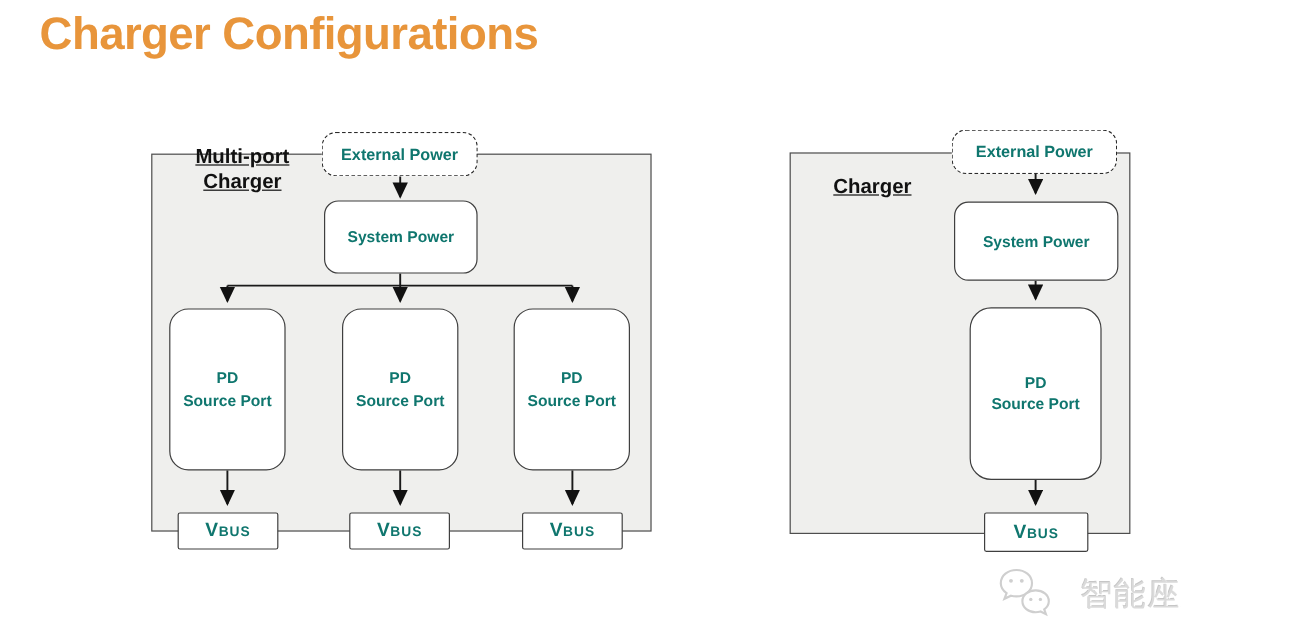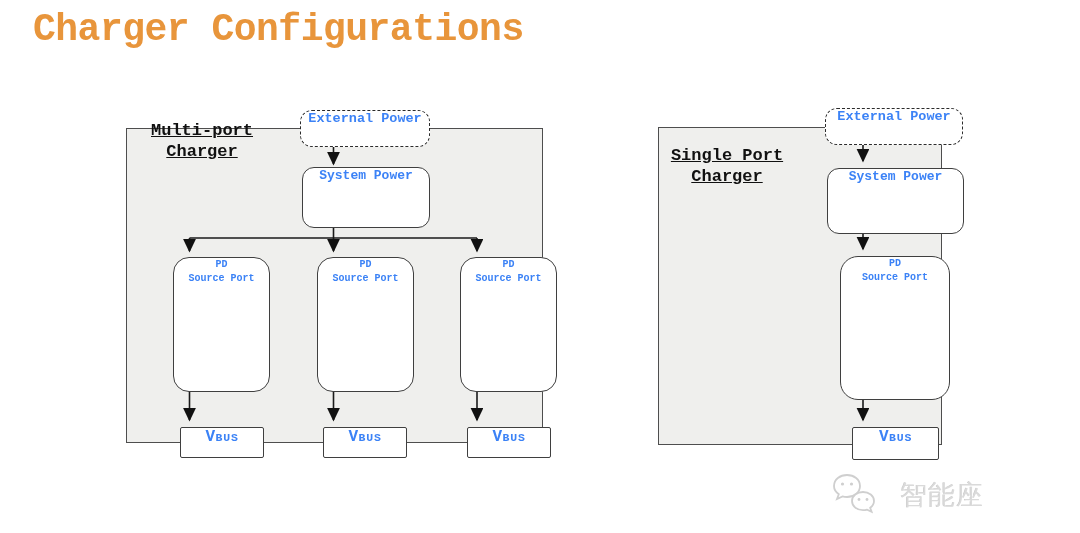--- a/index.html
+++ b/index.html
@@ -1,42 +1,42 @@
 <!DOCTYPE html>
 <html><head>
 <meta charset="utf-8">
 <style>
   html,body{margin:0;padding:0;background:#ffffff;}
   .stage{
     position:relative;width:984px;height:533px;overflow:hidden;
     background:#ffffff;
-    font-family:Liberation Mono, monospace;
+    font-family:Liberation Sans, sans-serif;
   }
   .abs{position:absolute;box-sizing:border-box;}
   .page-title{
     left:33px;top:8px;width:600px;
     font-size:38px;font-weight:bold;letter-spacing:-0.5px;
     color:#E8953B;
   }
   .group-box{
     background:#EFEFED;border:1.6px solid #4E4E4E;
   }
   .group-label{
     text-align:center;font-size:17px;font-weight:bold;color:#111;line-height:1.25;
   }
   .group-label span{display:block;text-decoration:underline;}
   .node{
     background:#ffffff;border:1.7px solid #3F3F3F;
-    display:flex;align-items:flex-start;justify-content:center;
-    text-align:center;color:#3b82f6;font-weight:bold;margin-left:32px;
+    display:flex;align-items:center;justify-content:center;
+    text-align:center;color:#0f766e;font-weight:bold;
   }
   .node.dashed{border-style:dashed;border-color:#2B2B2B;}
   .ep{border-radius:12px;font-size:13.5px;}
   .sp{border-radius:12px;font-size:13px;}
-  .pd{border-radius:16px;font-size:10px;line-height:1.4;}
+  .pd{border-radius:16px;font-size:13px;line-height:1.4;}
   .pd span{display:block;}
   .vbus{border-radius:2px;font-size:16px;letter-spacing:0.5px;}
   .vbus .bus{font-size:11.5px;letter-spacing:0.8px;}
   svg.wires{left:0;top:0;pointer-events:none;}
   .watermark{
     left:830px;top:466px;width:245px;height:58px;
     display:flex;align-items:center;gap:22px;
     color:#D8D8D8;
   }
   .watermark .wm-text{
@@ -114,21 +114,20 @@
     <span><span>V</span><span class="bus">BUS</span></span>
   </div>
   <div class="abs node vbus" style="left:291px;top:427px;width:84px;height:31px;">
     <span><span>V</span><span class="bus">BUS</span></span>
   </div>
   <div class="abs node vbus" style="left:435px;top:427px;width:84px;height:31px;">
     <span><span>V</span><span class="bus">BUS</span></span>
   </div>
 
   <div class="abs group-label" style="left:662px;top:145px;width:130px;">
-    <span>Single Port</span>
     <span>Charger</span>
   </div>
 
   <div class="abs node dashed ep" style="left:793px;top:108px;width:138px;height:37px;">
     <span>External Power</span>
   </div>
 
   <div class="abs node sp" style="left:795px;top:168px;width:137px;height:66px;">
     <span>System Power</span>
   </div>

